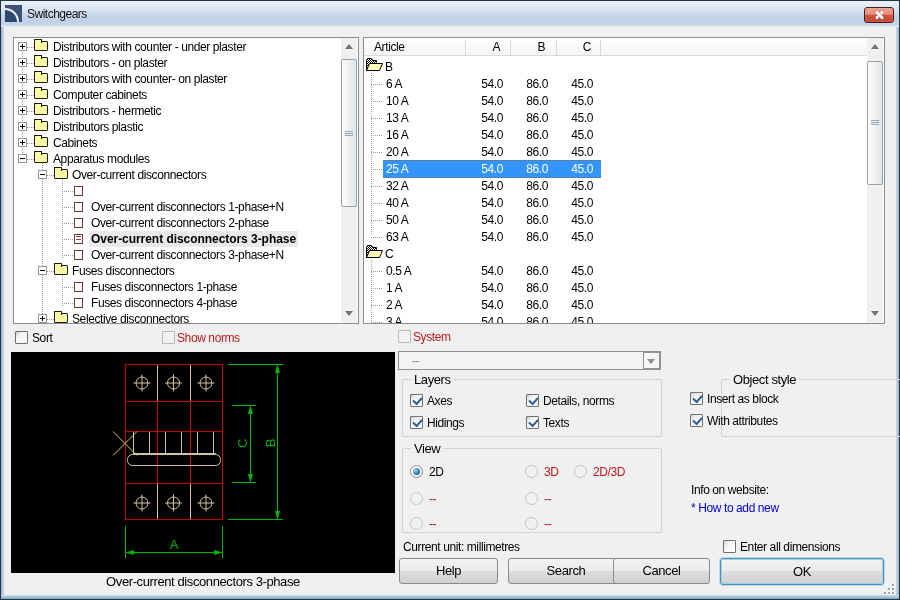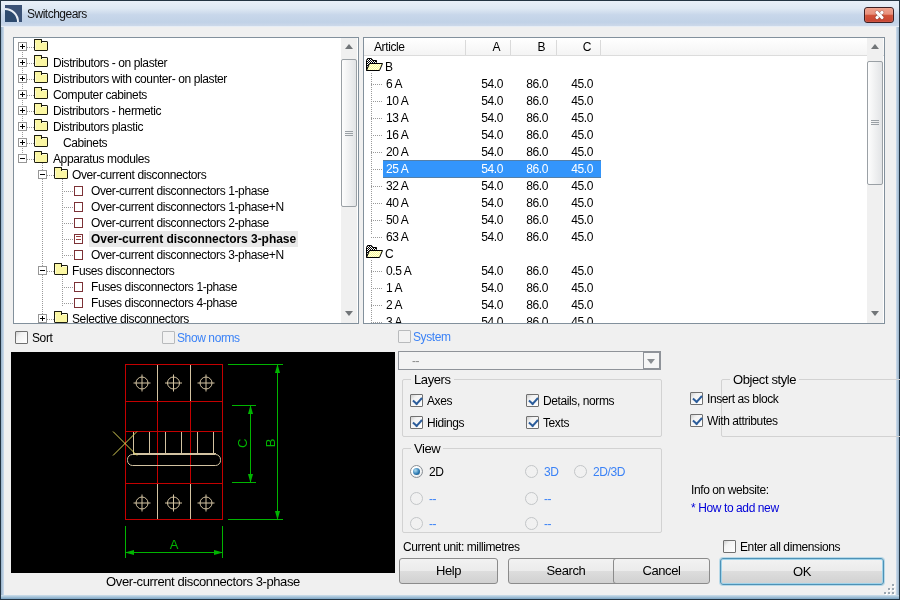--- a/index.html
+++ b/index.html
@@ -74,21 +74,21 @@
   background:linear-gradient(135deg,#cdcdcd 0%,#f2f2f2 30%,#ffffff 100%); }
 .cb.chk:after { content:""; position:absolute; left:2px; top:2px; width:7px; height:4px;
   border-left:2px solid #2c5d9b; border-bottom:2px solid #2c5d9b; transform:rotate(-48deg); }
 .cb.dis { border-color:#b8babc; background:#f2f2f2; }
 .rd { position:absolute; width:13px; height:13px; border:1px solid #8a8f94; border-radius:50%;
   background:radial-gradient(circle at 35% 35%, #ffffff 40%, #d9dcde 100%); }
 .rd.dis { border-color:#c3c6c8; background:#f1f1f1; }
 .rd.on:after { content:""; position:absolute; left:2px; top:2px; width:7px; height:7px; border-radius:50%;
   background:radial-gradient(circle at 35% 35%, #9ecfe8 10%, #2f7cb5 55%, #123f63 100%); }
 .lbl { position:absolute; height:16px; line-height:16px; white-space:nowrap; }
-.dim { color:#3b82f6; }
+.dim { color:#b91c1c; }
 .btn { position:absolute; height:26px; border:1px solid #8b8b8b; border-radius:3px;
   background:linear-gradient(180deg,#f2f2f2 0%,#ebebeb 49%,#dddddd 50%,#d1d1d1 100%);
   text-align:center; line-height:24px; font-size:13px; }
 
 
 #combo { left:398px; top:351px; width:263px; height:19px; border:1px solid #8f9399; background:#f3f3f3; }
 #combo .txt { position:absolute; left:13px; top:1px; line-height:16px; color:#8a8a8a; }
 #combo .drop { position:absolute; right:0; top:0; width:17px; height:17px; border:1px solid #8f9399;
   background:#f6f6f6; }
 #combo .drop:after { content:""; position:absolute; left:3px; top:6px; width:0; height:0;
@@ -134,26 +134,27 @@
   <div class="doth" style="left:33px;top:233px;width:7px;"></div>
   <div class="doth" style="left:33px;top:281px;width:7px;"></div>
   <div class="doth" style="left:48px;top:153px;width:12px;"></div>
   <div class="doth" style="left:48px;top:169px;width:12px;"></div>
   <div class="doth" style="left:48px;top:185px;width:12px;"></div>
   <div class="doth" style="left:48px;top:201px;width:12px;"></div>
   <div class="doth" style="left:48px;top:217px;width:12px;"></div>
   <div class="doth" style="left:48px;top:249px;width:12px;"></div>
   <div class="doth" style="left:48px;top:265px;width:12px;"></div>
 
+  <div class="trow" style="left:39px;top:1px;">Distributors with counter - under plaster</div>
   <div class="trow" style="left:39px;top:17px;">Distributors - on plaster</div>
   <div class="trow" style="left:39px;top:33px;">Distributors with counter- on plaster</div>
   <div class="trow" style="left:39px;top:49px;">Computer cabinets</div>
   <div class="trow" style="left:39px;top:65px;">Distributors - hermetic</div>
   <div class="trow" style="left:39px;top:81px;">Distributors plastic</div>
-  <div class="trow" style="left:39px;top:97px;margin-left:10px;">Cabinets</div>
+  <div class="trow" style="left:39px;top:97px;">Cabinets</div>
   <div class="trow" style="left:39px;top:113px;">Apparatus modules</div>
   <span class="exp plus" style="left:4px;top:4px;">
       <i></i>
       <b></b>
     </span>
   <span class="exp plus" style="left:4px;top:20px;">
       <i></i>
       <b></b>
     </span>
   <span class="exp plus" style="left:4px;top:36px;">
@@ -187,21 +188,20 @@
   <span class="fold" style="left:20px;top:83px;"></span>
   <span class="fold" style="left:20px;top:99px;"></span>
   <span class="fold" style="left:20px;top:115px;"></span>
 
   <div class="trow" style="left:58px;top:129px;">Over-current disconnectors</div>
   <span class="exp" style="left:24px;top:132px;">
       <i></i>
     </span>
   <span class="fold" style="left:40px;top:131px;"></span>
 
-  <div class="trow" style="left:77px;top:145px;">Over-current disconnectors 1-phase</div>
   <div class="trow" style="left:77px;top:161px;">Over-current disconnectors 1-phase+N</div>
   <div class="trow" style="left:77px;top:177px;">Over-current disconnectors 2-phase</div>
   <div class="trow" style="left:75px;top:193px;background:#e9e9e9;padding:0 2px;font-weight:bold;letter-spacing:-0.05px;">Over-current disconnectors 3-phase</div>
   <div class="trow" style="left:77px;top:209px;">Over-current disconnectors 3-phase+N</div>
   <span class="blk" style="left:60px;top:148px;"></span>
   <span class="blk" style="left:60px;top:164px;"></span>
   <span class="blk" style="left:60px;top:180px;"></span>
   <span class="blk lines" style="left:60px;top:196px;"></span>
   <span class="blk" style="left:60px;top:212px;"></span>
 

